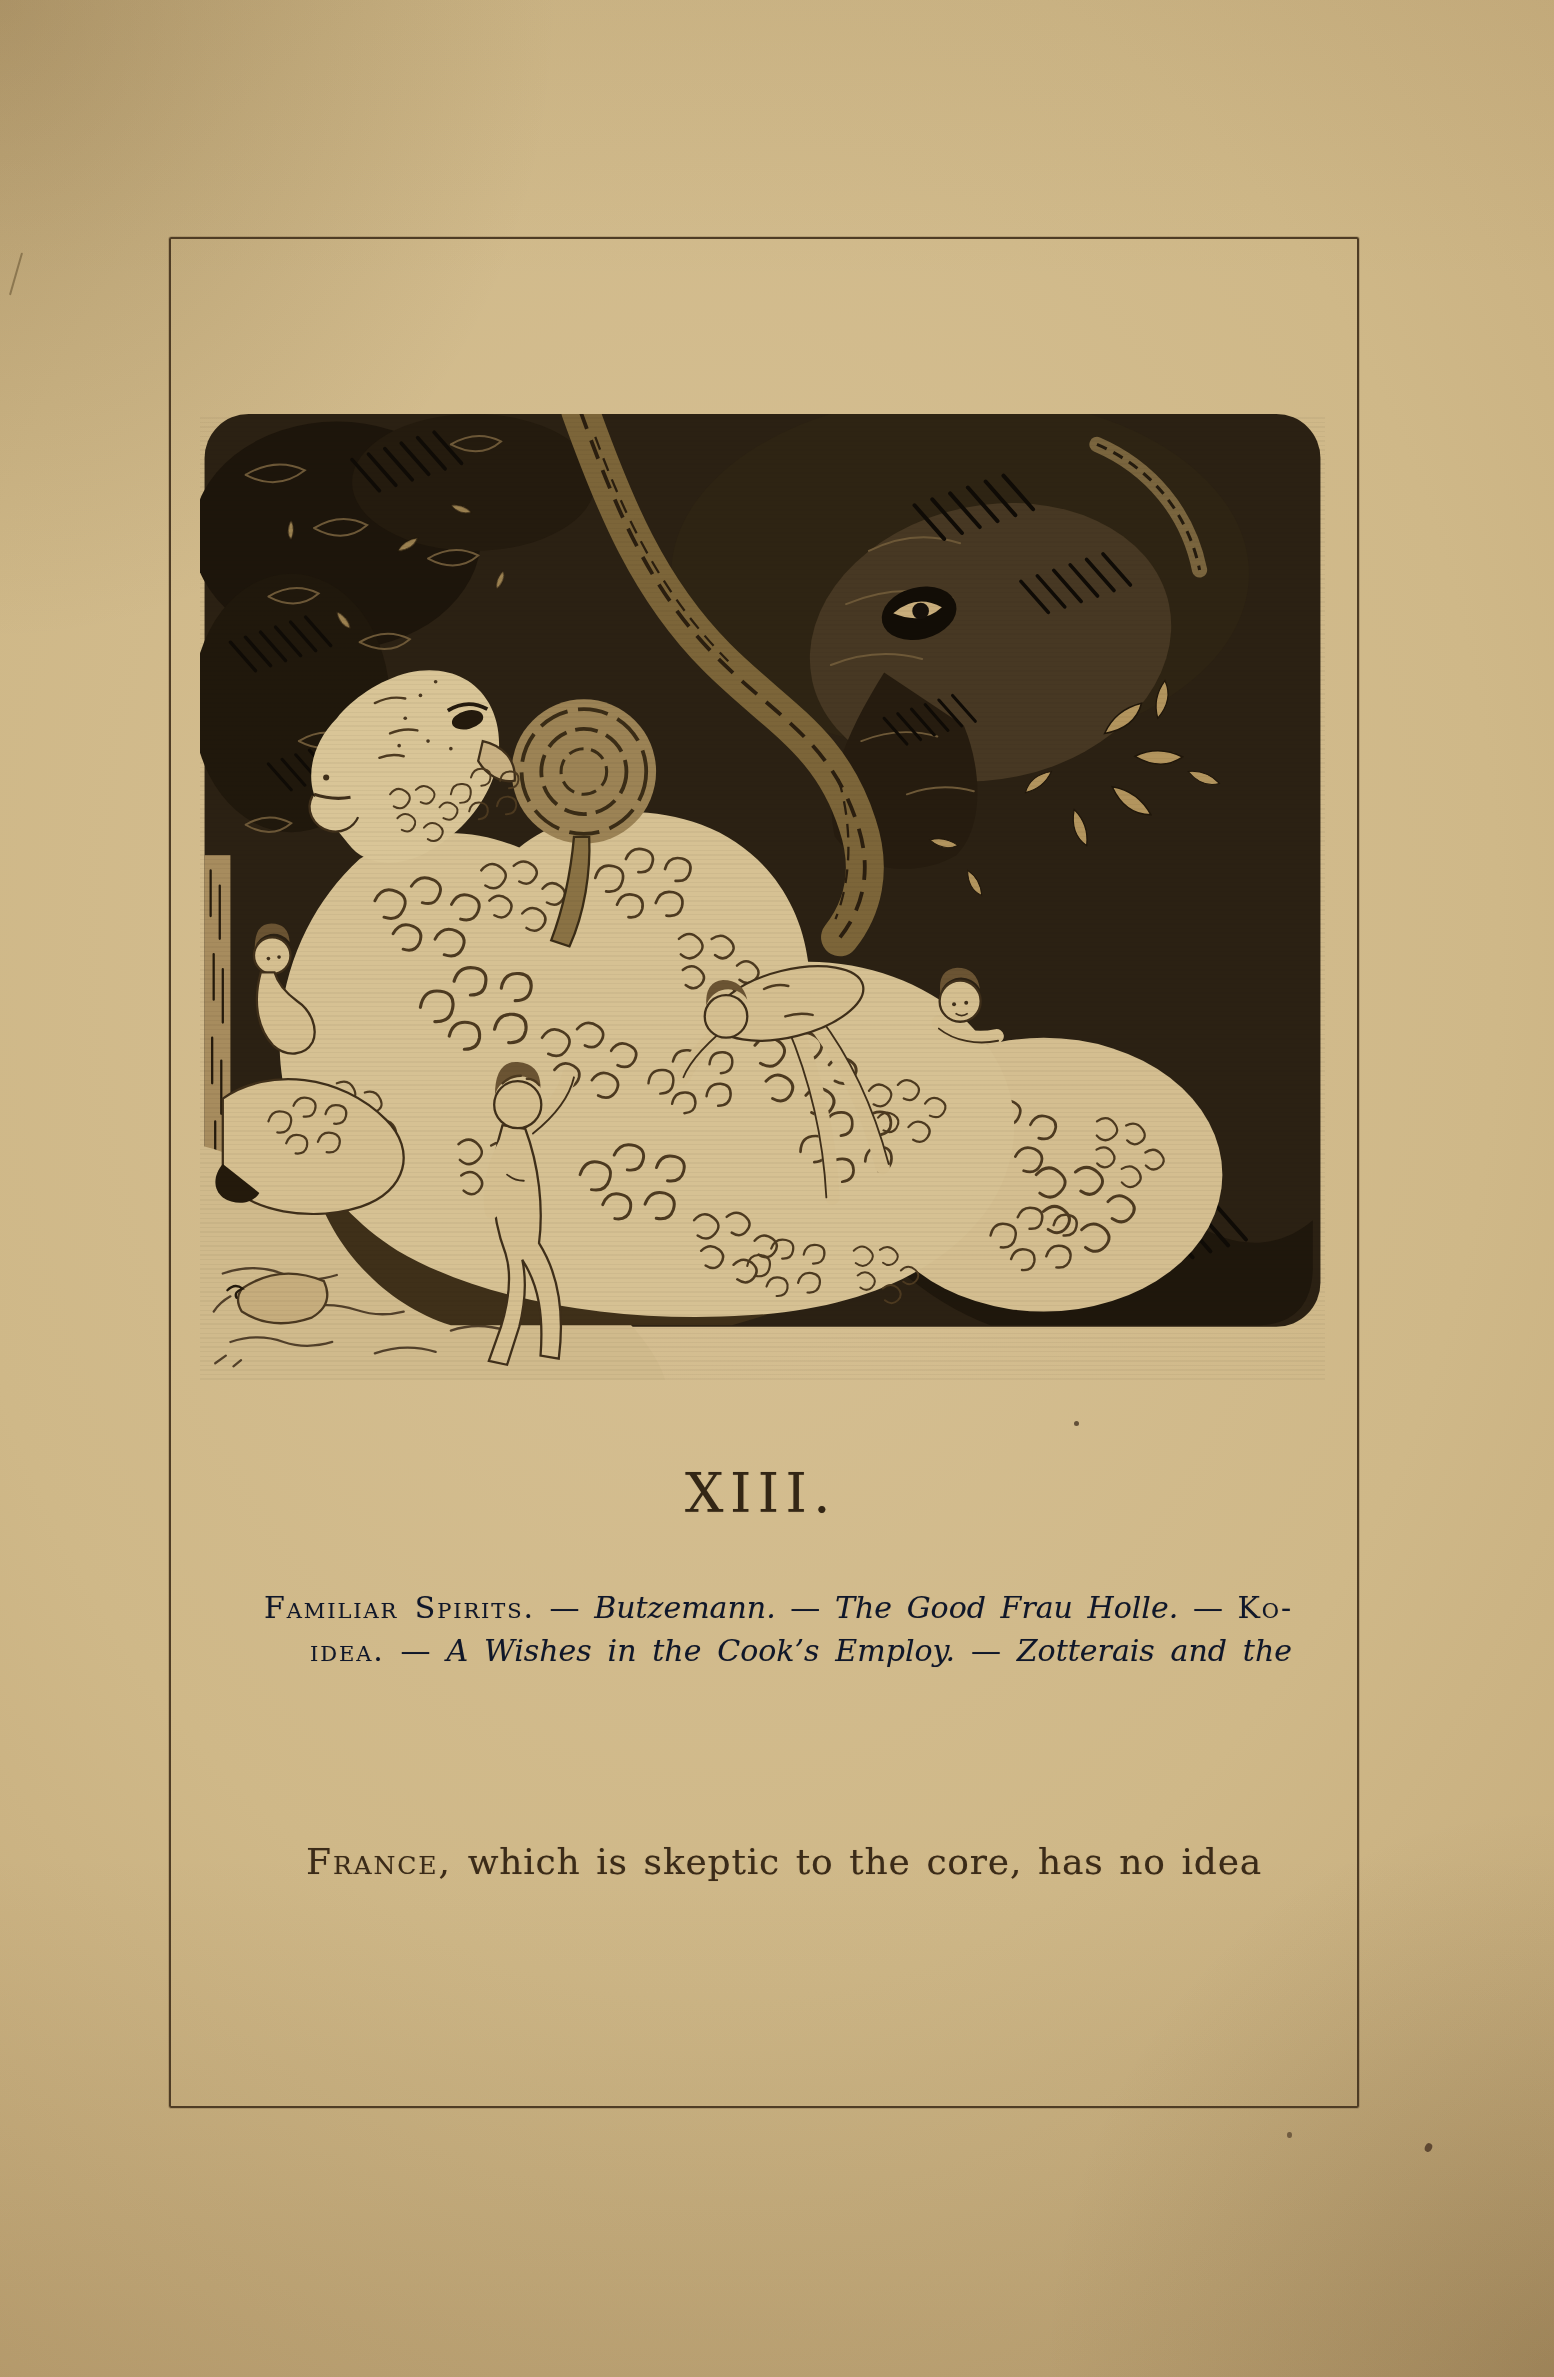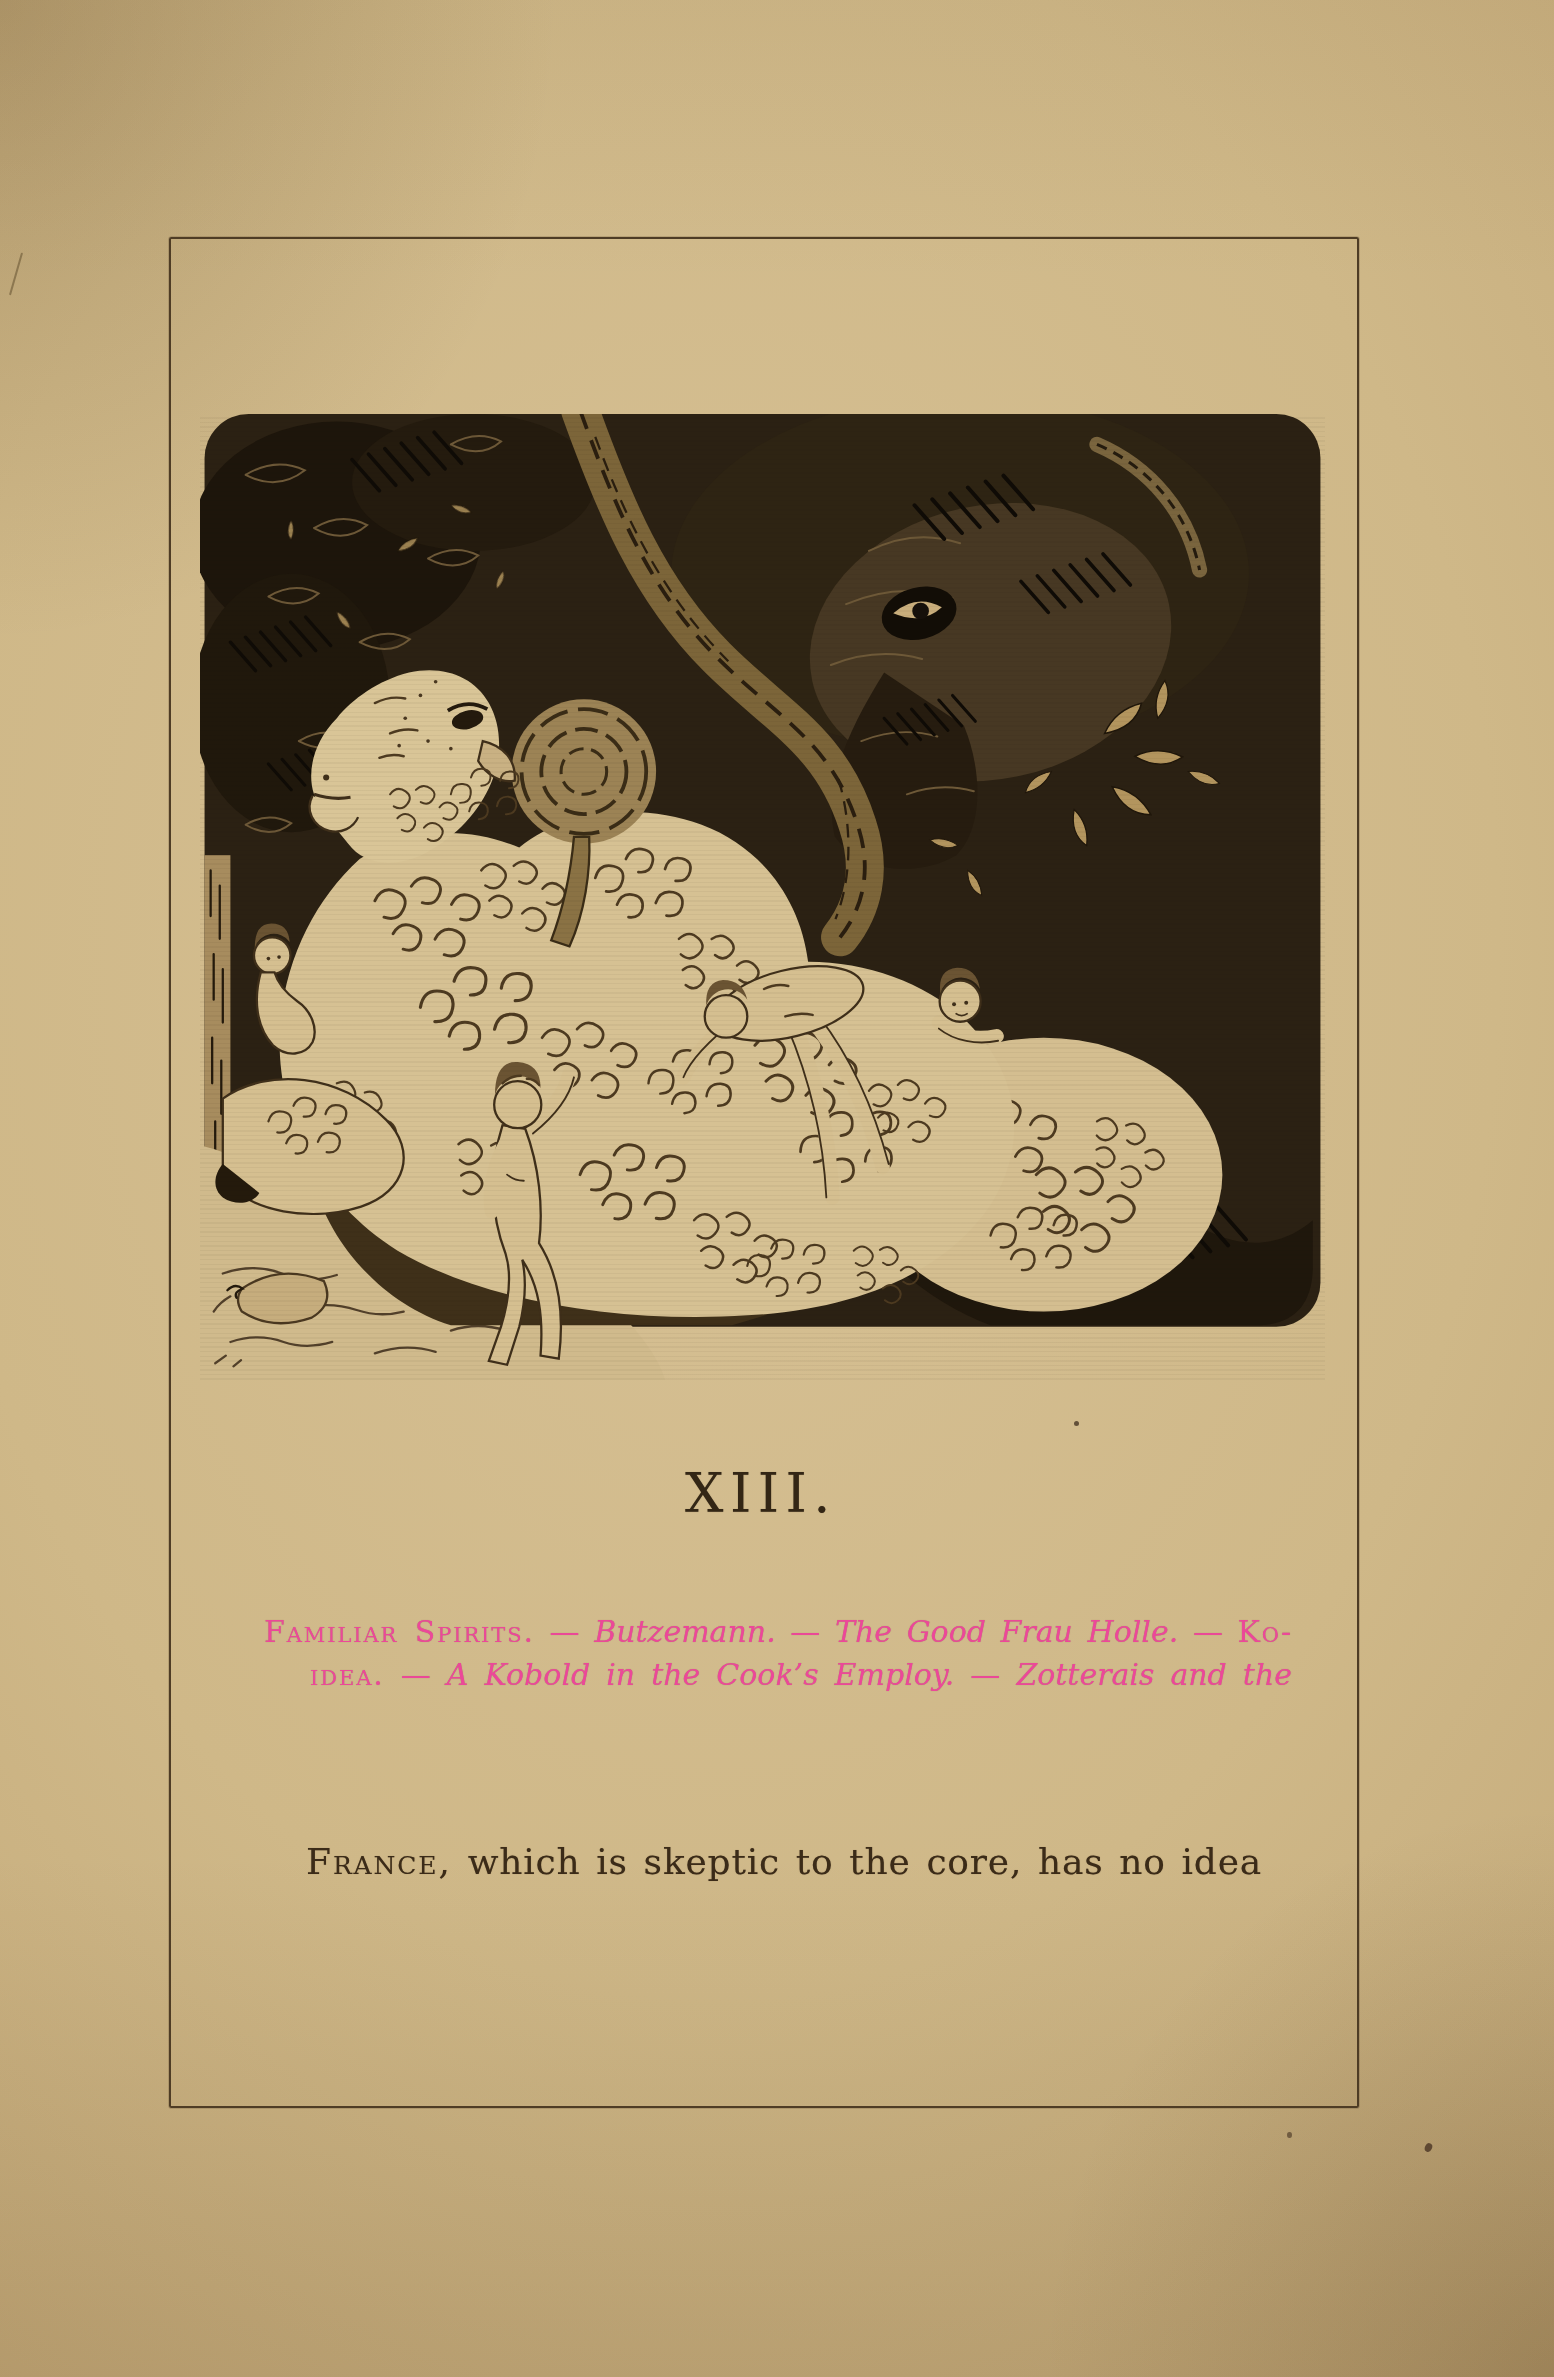--- a/index.html
+++ b/index.html
@@ -36,23 +36,22 @@
   .outl{fill:#d5bf90;stroke:#3f2f1a;stroke-width:3;}
   .limb{fill:none;stroke:#d5bf90;stroke-width:19;stroke-linecap:round;}
   .limbE{fill:none;stroke:#3f2f1a;stroke-width:2.4;stroke-linecap:round;}
   .heading{
     position:absolute;left:260px;top:1464px;width:1002px;
     text-align:center;font-size:54px;line-height:1.1;color:#332615;
     letter-spacing:.12em;text-shadow:0 0 0.8px rgba(51,38,21,.45);
   }
   .summary{
     position:absolute;left:264px;top:1586px;width:1029px;
-    font-size:30px;line-height:43px;color:#ec4899;
+    font-size:30px;line-height:43px;color:#0f172a;
     text-shadow:0 0 0.8px rgba(69,50,29,.35);
-    margin-top:24px;
   }
   .summary .line{text-align:justify;text-align-last:justify;}
   .summary .line.indent{margin-left:46px;width:982px;}
   .summary .line.last{text-align:left;text-align-last:left;}
   .bodypara{
     position:absolute;left:260px;top:1832px;width:1002px;
     font-size:36px;line-height:59px;color:#3b2b18;letter-spacing:0.8px;
     text-shadow:0 0 0.8px rgba(59,43,24,.4);
   }
   .bodypara .line{text-align:justify;text-align-last:justify;}
@@ -299,21 +298,21 @@
     <use href="#lf" transform="translate(120 140) rotate(100) scale(.4)"></use>
   </g>
 </svg>
 </div>
 <div class="screen"></div>
 
 <div class="heading">XIII.</div>
 
 <div class="summary">
   <div class="line"><span class="seg-sc">Familiar Spirits.</span><span class="seg-pl"> — </span><span class="seg-it">Butzemann.</span><span class="seg-pl"> — </span><span class="seg-it">The Good Frau Holle.</span><span class="seg-pl"> — </span><span class="seg-sc">Ko-</span></div>
-  <div class="line indent"><span class="seg-sc">idea.</span><span class="seg-pl"> — </span><span class="seg-it">A Kobold in the Cook’s Employ.</span><span class="seg-pl"> — </span><span class="seg-it">Zotterais and the</span></div>
+  <div class="line indent"><span class="seg-sc">idea.</span><span class="seg-pl"> — </span><span class="seg-it">A Wishes in the Cook’s Employ.</span><span class="seg-pl"> — </span><span class="seg-it">Zotterais and the</span></div>
 </div>
 
 <div class="bodypara">
   <div class="line first"><span class="seg-sc">France,</span><span class="seg-pl"> which is skeptic to the core, has no idea</span></div>
 </div>
 
 <div id="speck3" class="speck"></div>
 <div id="speck1" class="speck"></div>
 <div id="speck2" class="speck"></div>
 

